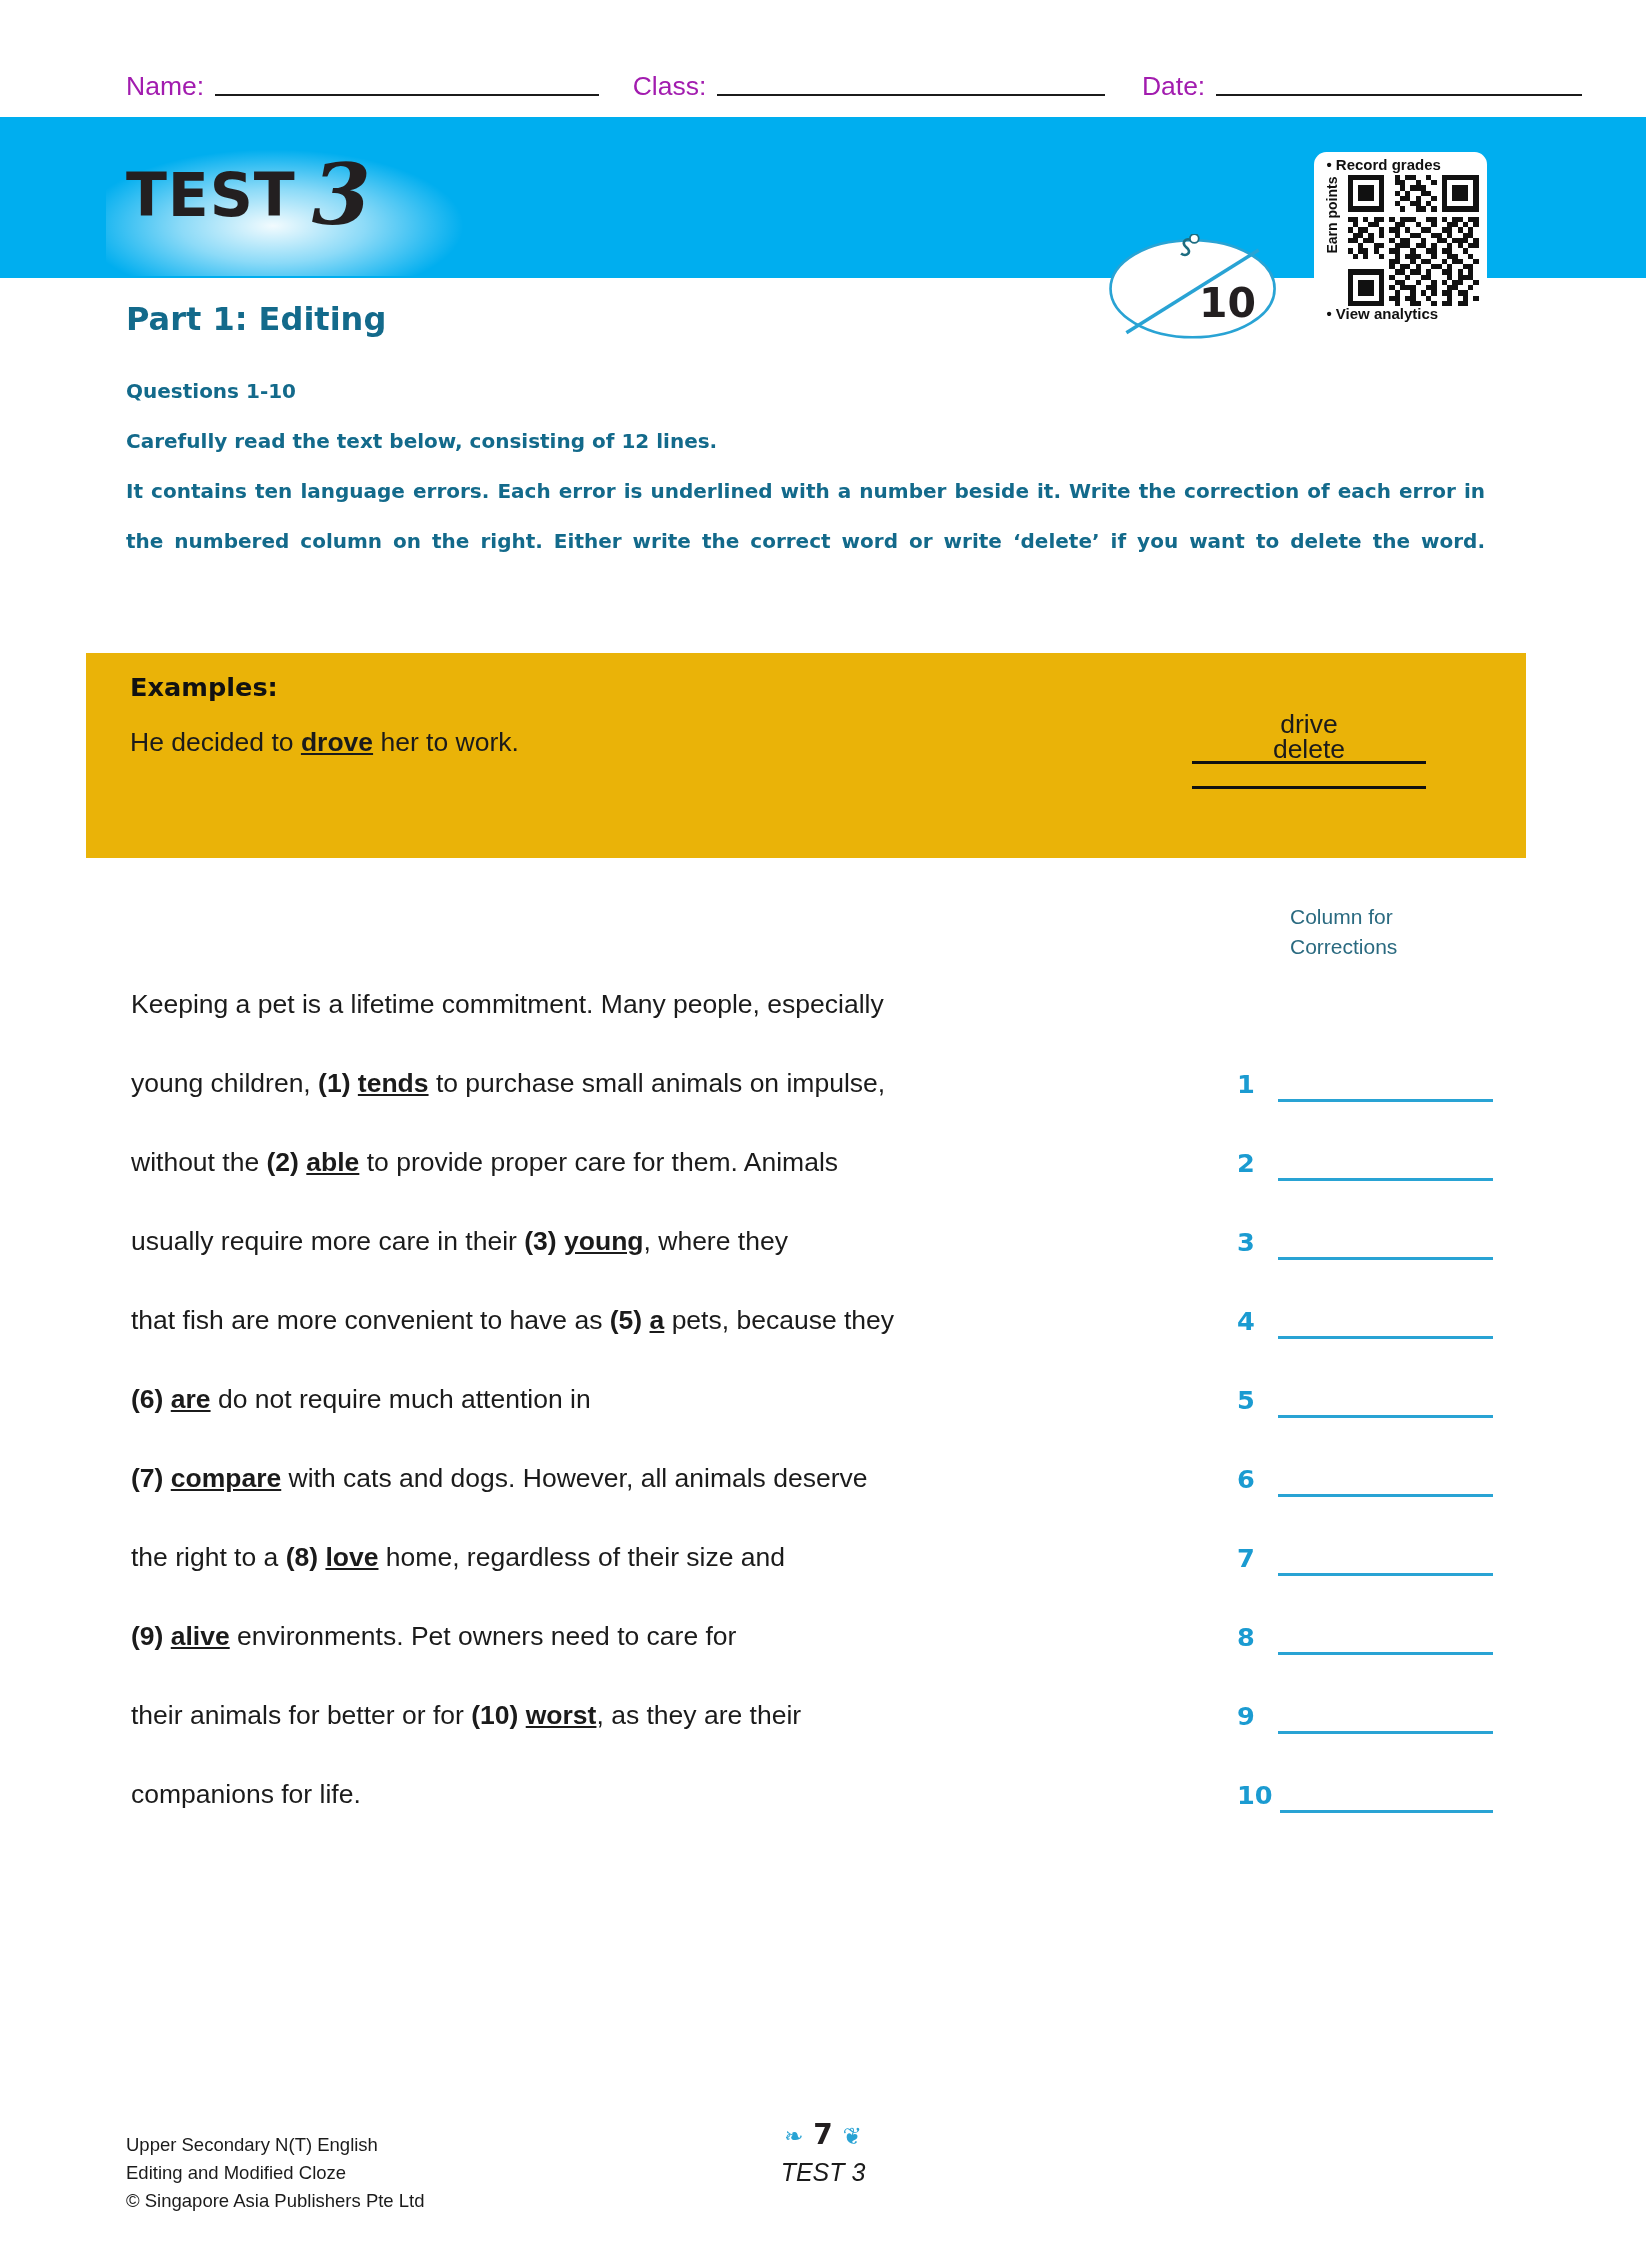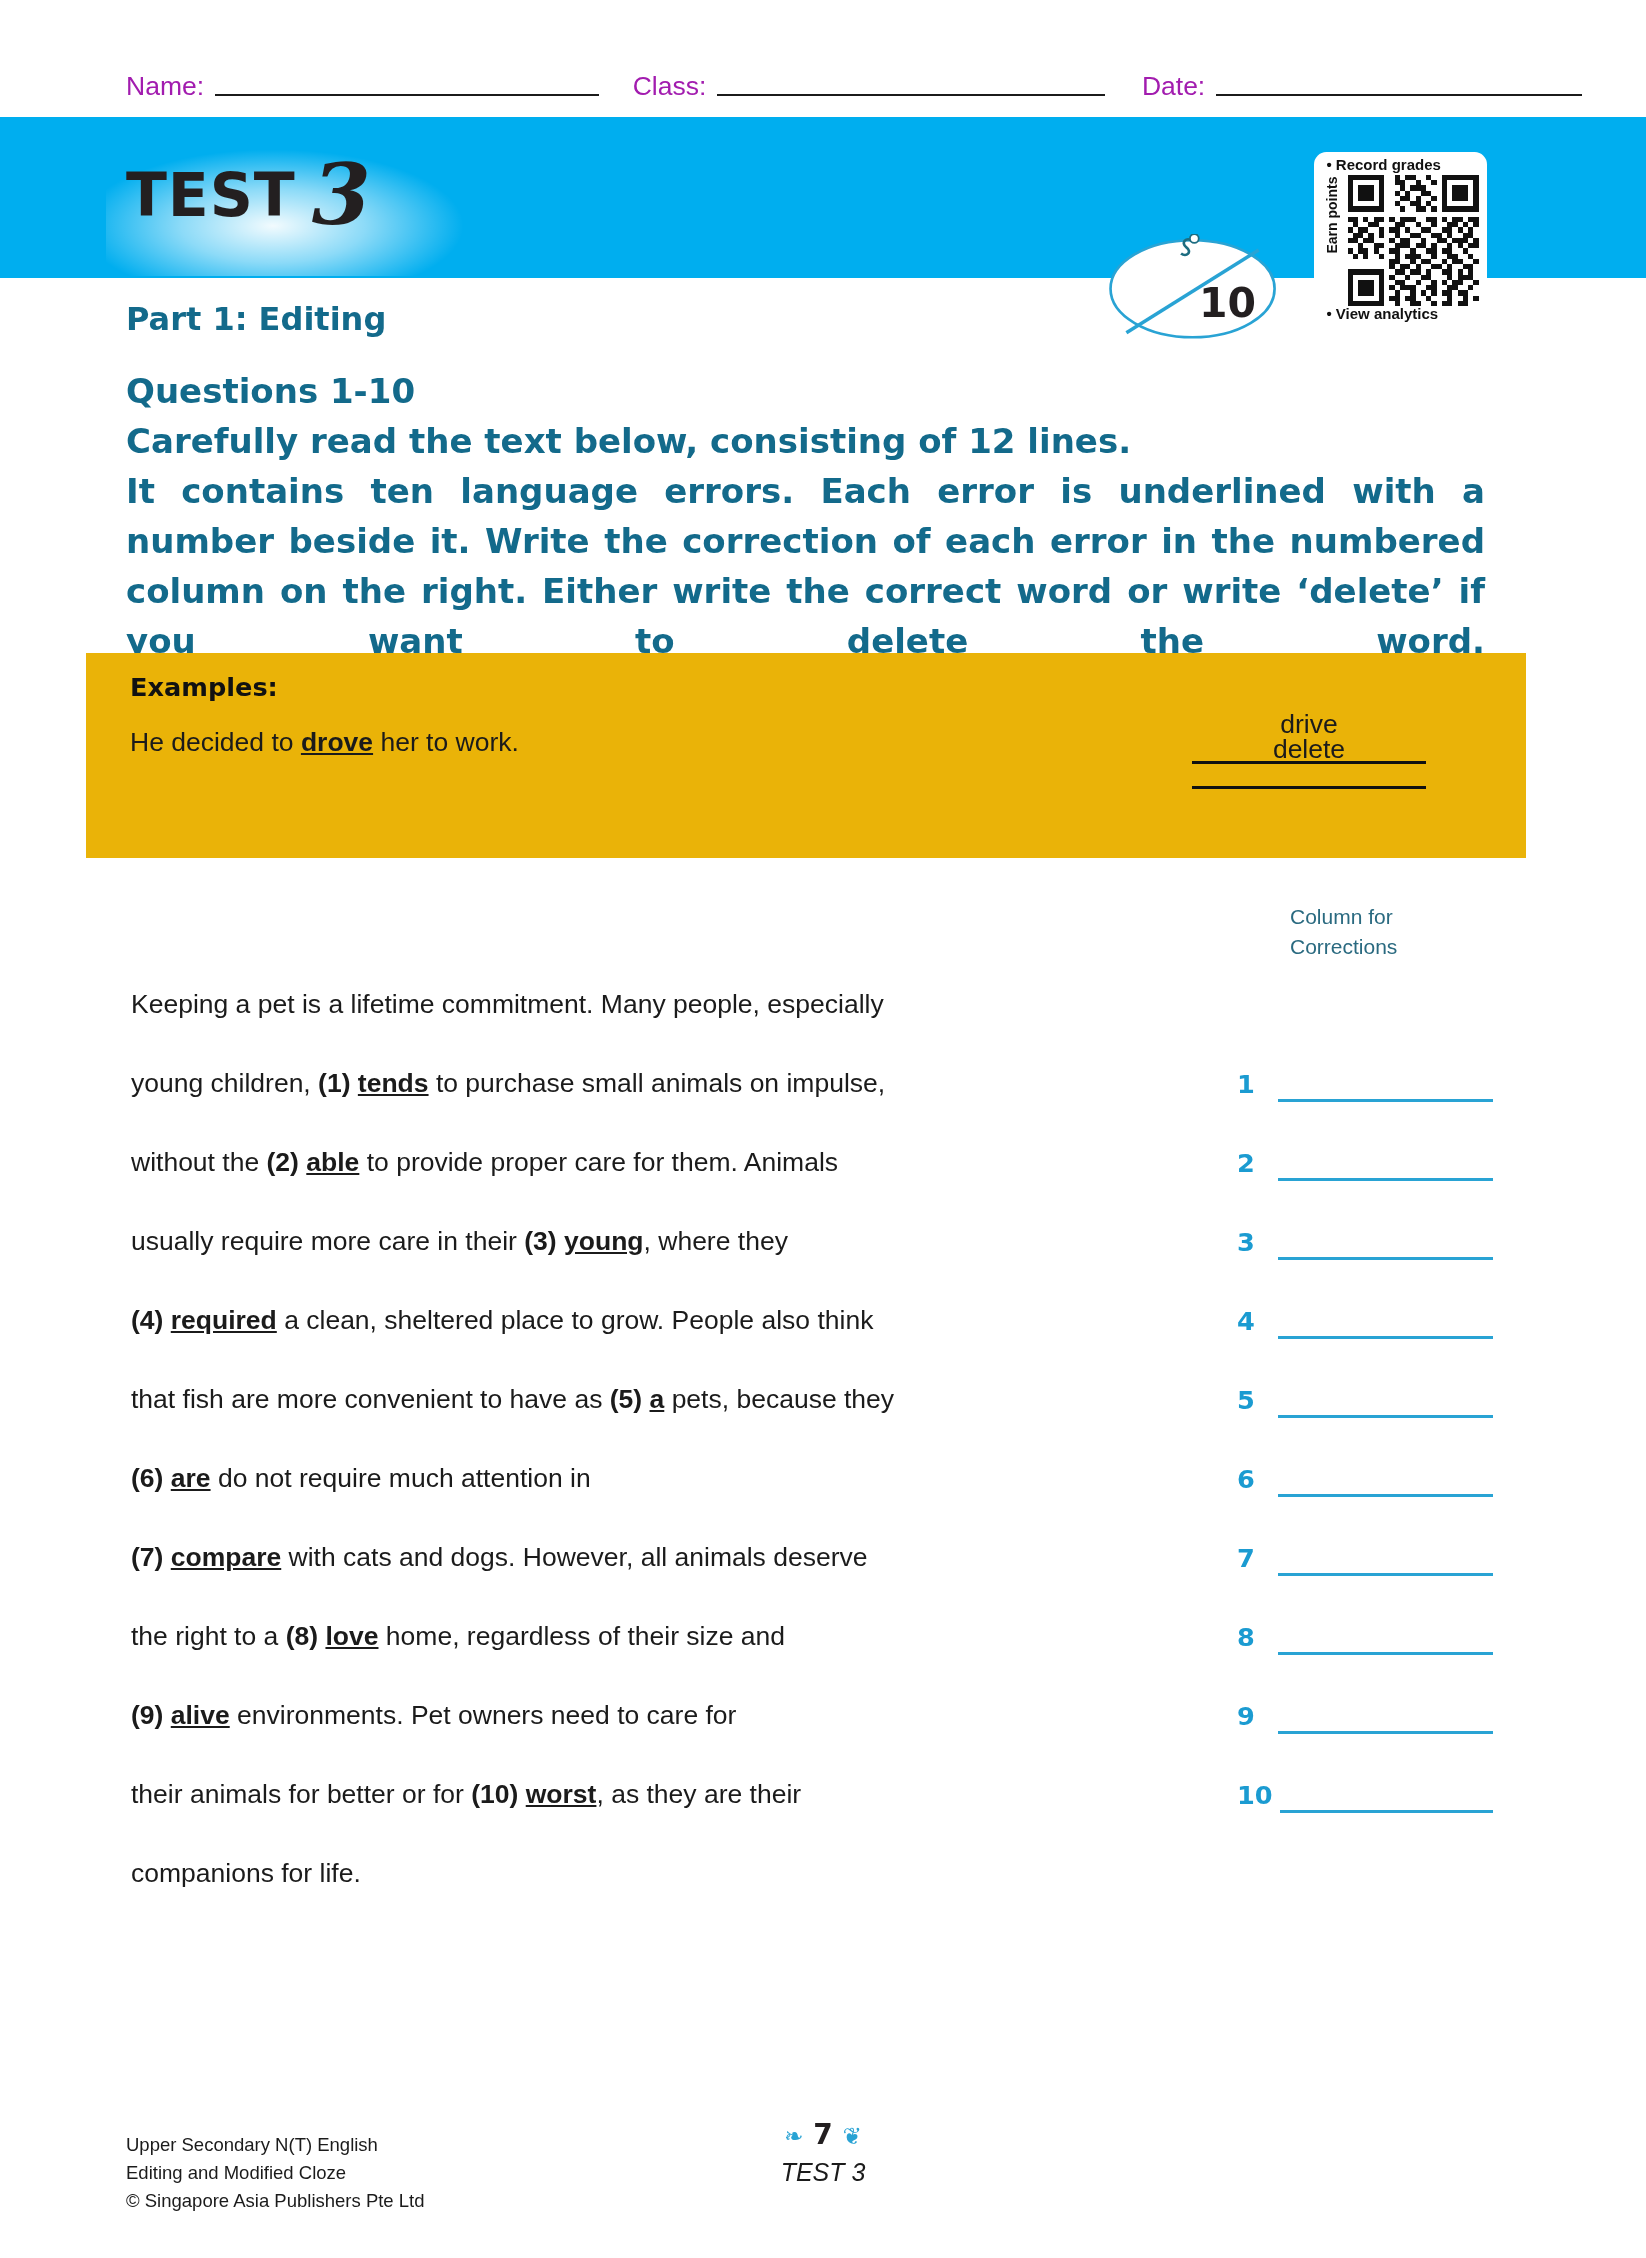--- a/index.html
+++ b/index.html
@@ -158,21 +158,21 @@
     font-weight: bold;
     color: #136A8B;
     font-family: "DejaVu Sans", sans-serif;
   }
   .instructions {
     position: absolute;
     left: 126px;
     top: 366px;
     width: 1359px;
     color: #136A8B;
-    font-size: 34px;
+    font-size: 20px;
     font-weight: bold;
     line-height: 50px;
     font-family: "DejaVu Sans", sans-serif;
   }
   .instructions .just { text-align: justify; }
   .instructions .just::after { content: ""; display: inline-block; width: 100%; }
 
   
   .examples {
     position: absolute;
@@ -523,21 +523,20 @@
   <div class="col-label">
     <div>Column for</div>
     <div>Corrections</div>
   </div>
 
   <div class="passage">
     <div class="p-line"><span>Keeping a pet is a lifetime commitment. Many people, especially</span></div>
     <div class="p-line"><span>young children, </span><b>(1)</b> <u>tends</u><span> to purchase small animals on impulse,</span></div>
     <div class="p-line"><span>without the </span><b>(2)</b> <u>able</u><span> to provide proper care for them.  Animals</span></div>
     <div class="p-line"><span>usually require more care in their </span><b>(3)</b> <u>young</u><span>, where they</span></div>
-    <div class="p-line"><span></span><b>(4)</b> <u>required</u><span> a clean, sheltered place to grow. People also think</span></div>
     <div class="p-line"><span>that fish are more convenient to have as </span><b>(5)</b> <u>a</u><span> pets, because they</span></div>
     <div class="p-line"><span></span><b>(6)</b> <u>are</u><span> do not require much attention in</span></div>
     <div class="p-line"><span></span><b>(7)</b> <u>compare</u><span> with cats and dogs. However, all animals deserve</span></div>
     <div class="p-line"><span>the right to a </span><b>(8)</b> <u>love</u><span> home, regardless of their size and</span></div>
     <div class="p-line"><span></span><b>(9)</b> <u>alive</u><span> environments. Pet owners need to care for</span></div>
     <div class="p-line"><span>their animals for better or for </span><b>(10)</b> <u>worst</u><span>, as they are their</span></div>
     <div class="p-line"><span>companions for life.</span></div>
   </div>
 
   <div class="answers">

